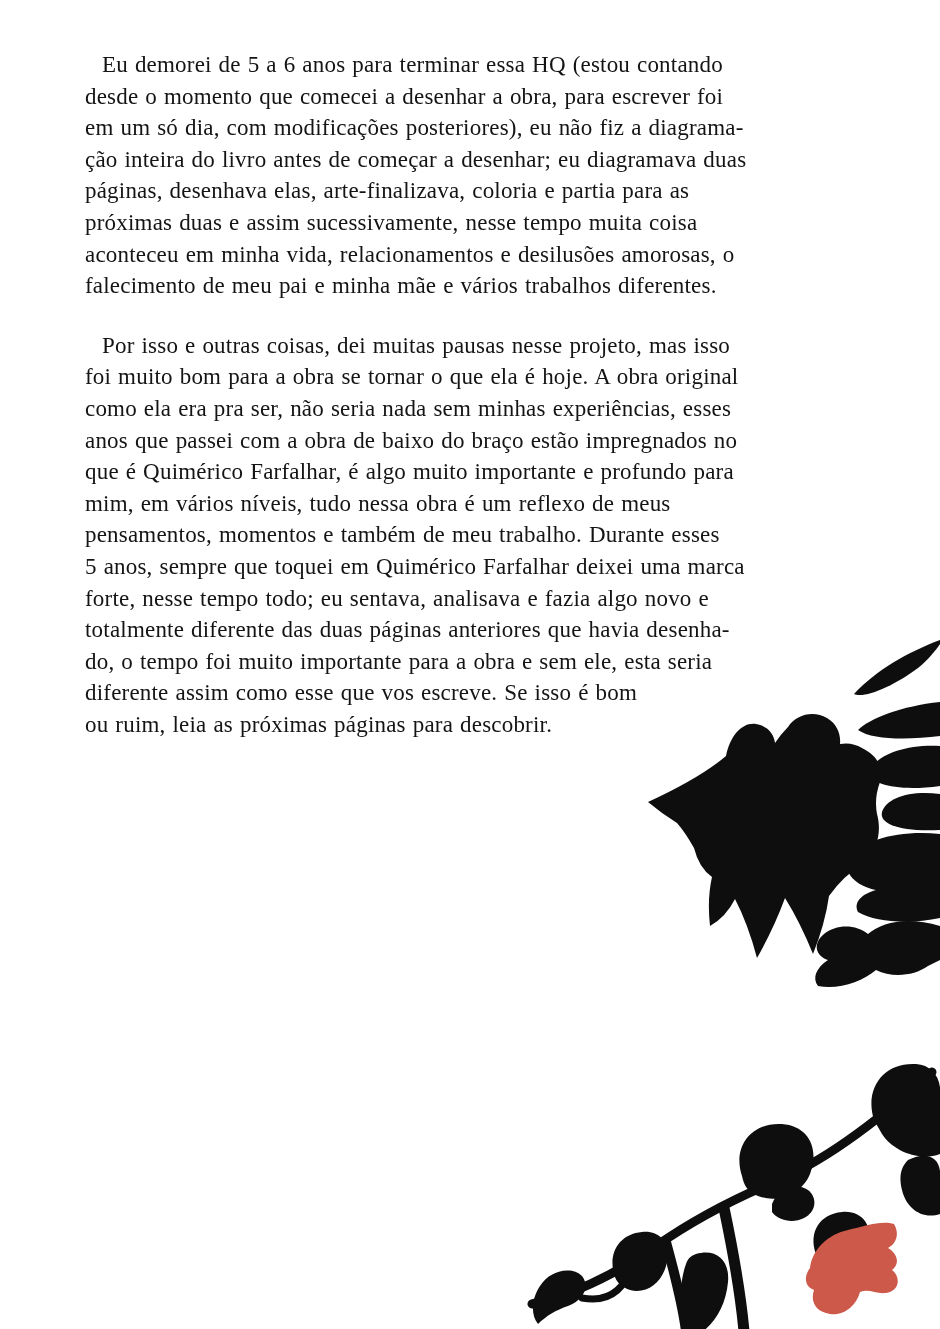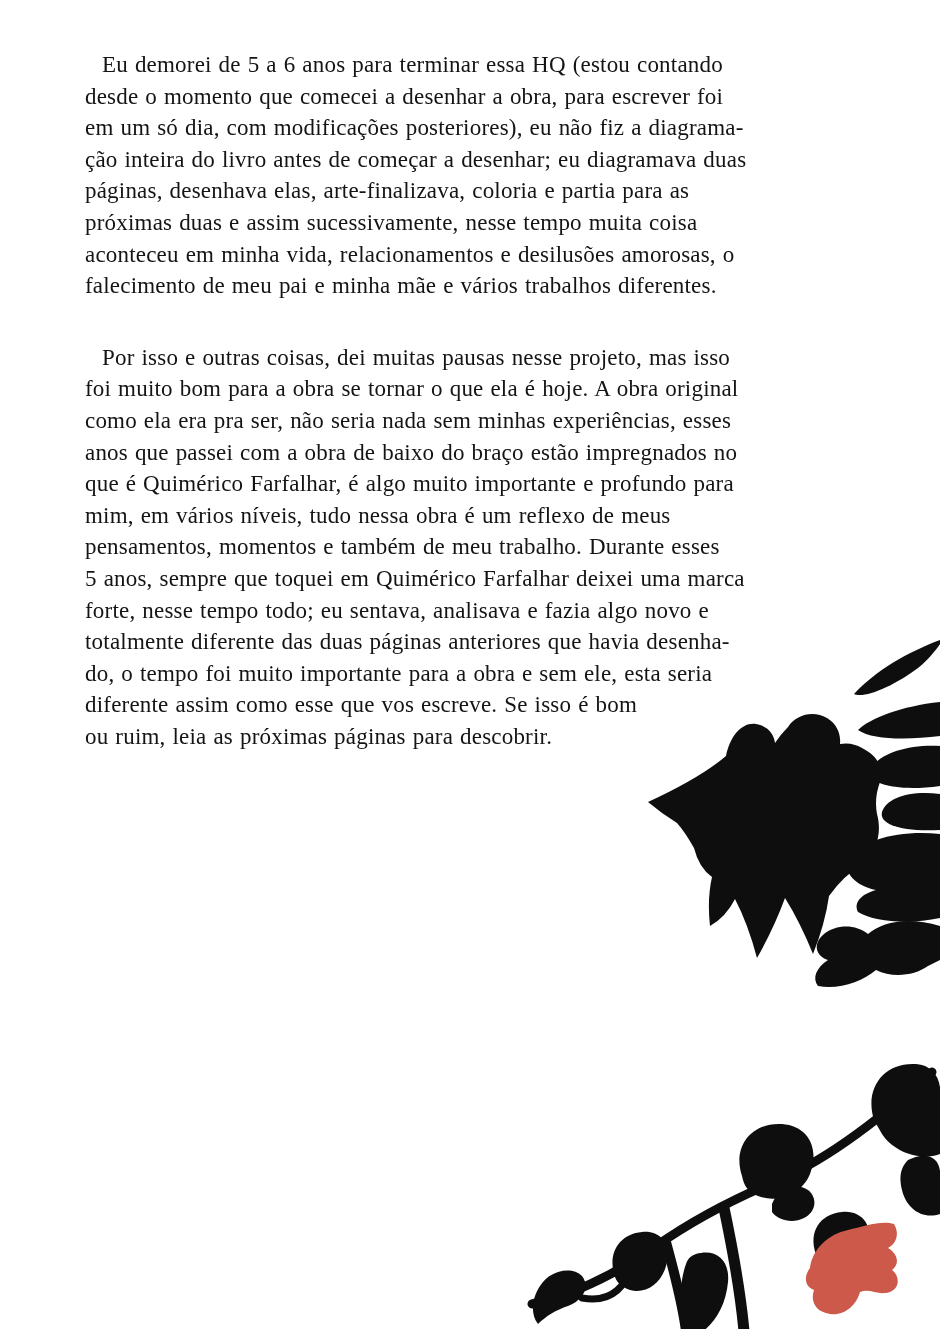--- a/index.html
+++ b/index.html
@@ -21,21 +21,21 @@
   .para {
     margin: 0;
     font-size: 23px;
     line-height: 31.6px;
     color: #141414;
     white-space: pre-line;
     text-indent: 17px;
     letter-spacing: 0.2px;
     word-spacing: 1px;
   }
-  .para-2 { margin-top: 40px; }
+  .para-2 { margin-top: 28px; }
   .illu { position: absolute; pointer-events: none; }
   .illu-upper { left: 636px; top: 636px; width: 304px; height: 364px; }
   .illu-lower { left: 516px; top: 1036px; width: 424px; height: 293px; }
 </style>
 </head>
 <body>
 
 <main class="page">
 
   <section class="text-block">

